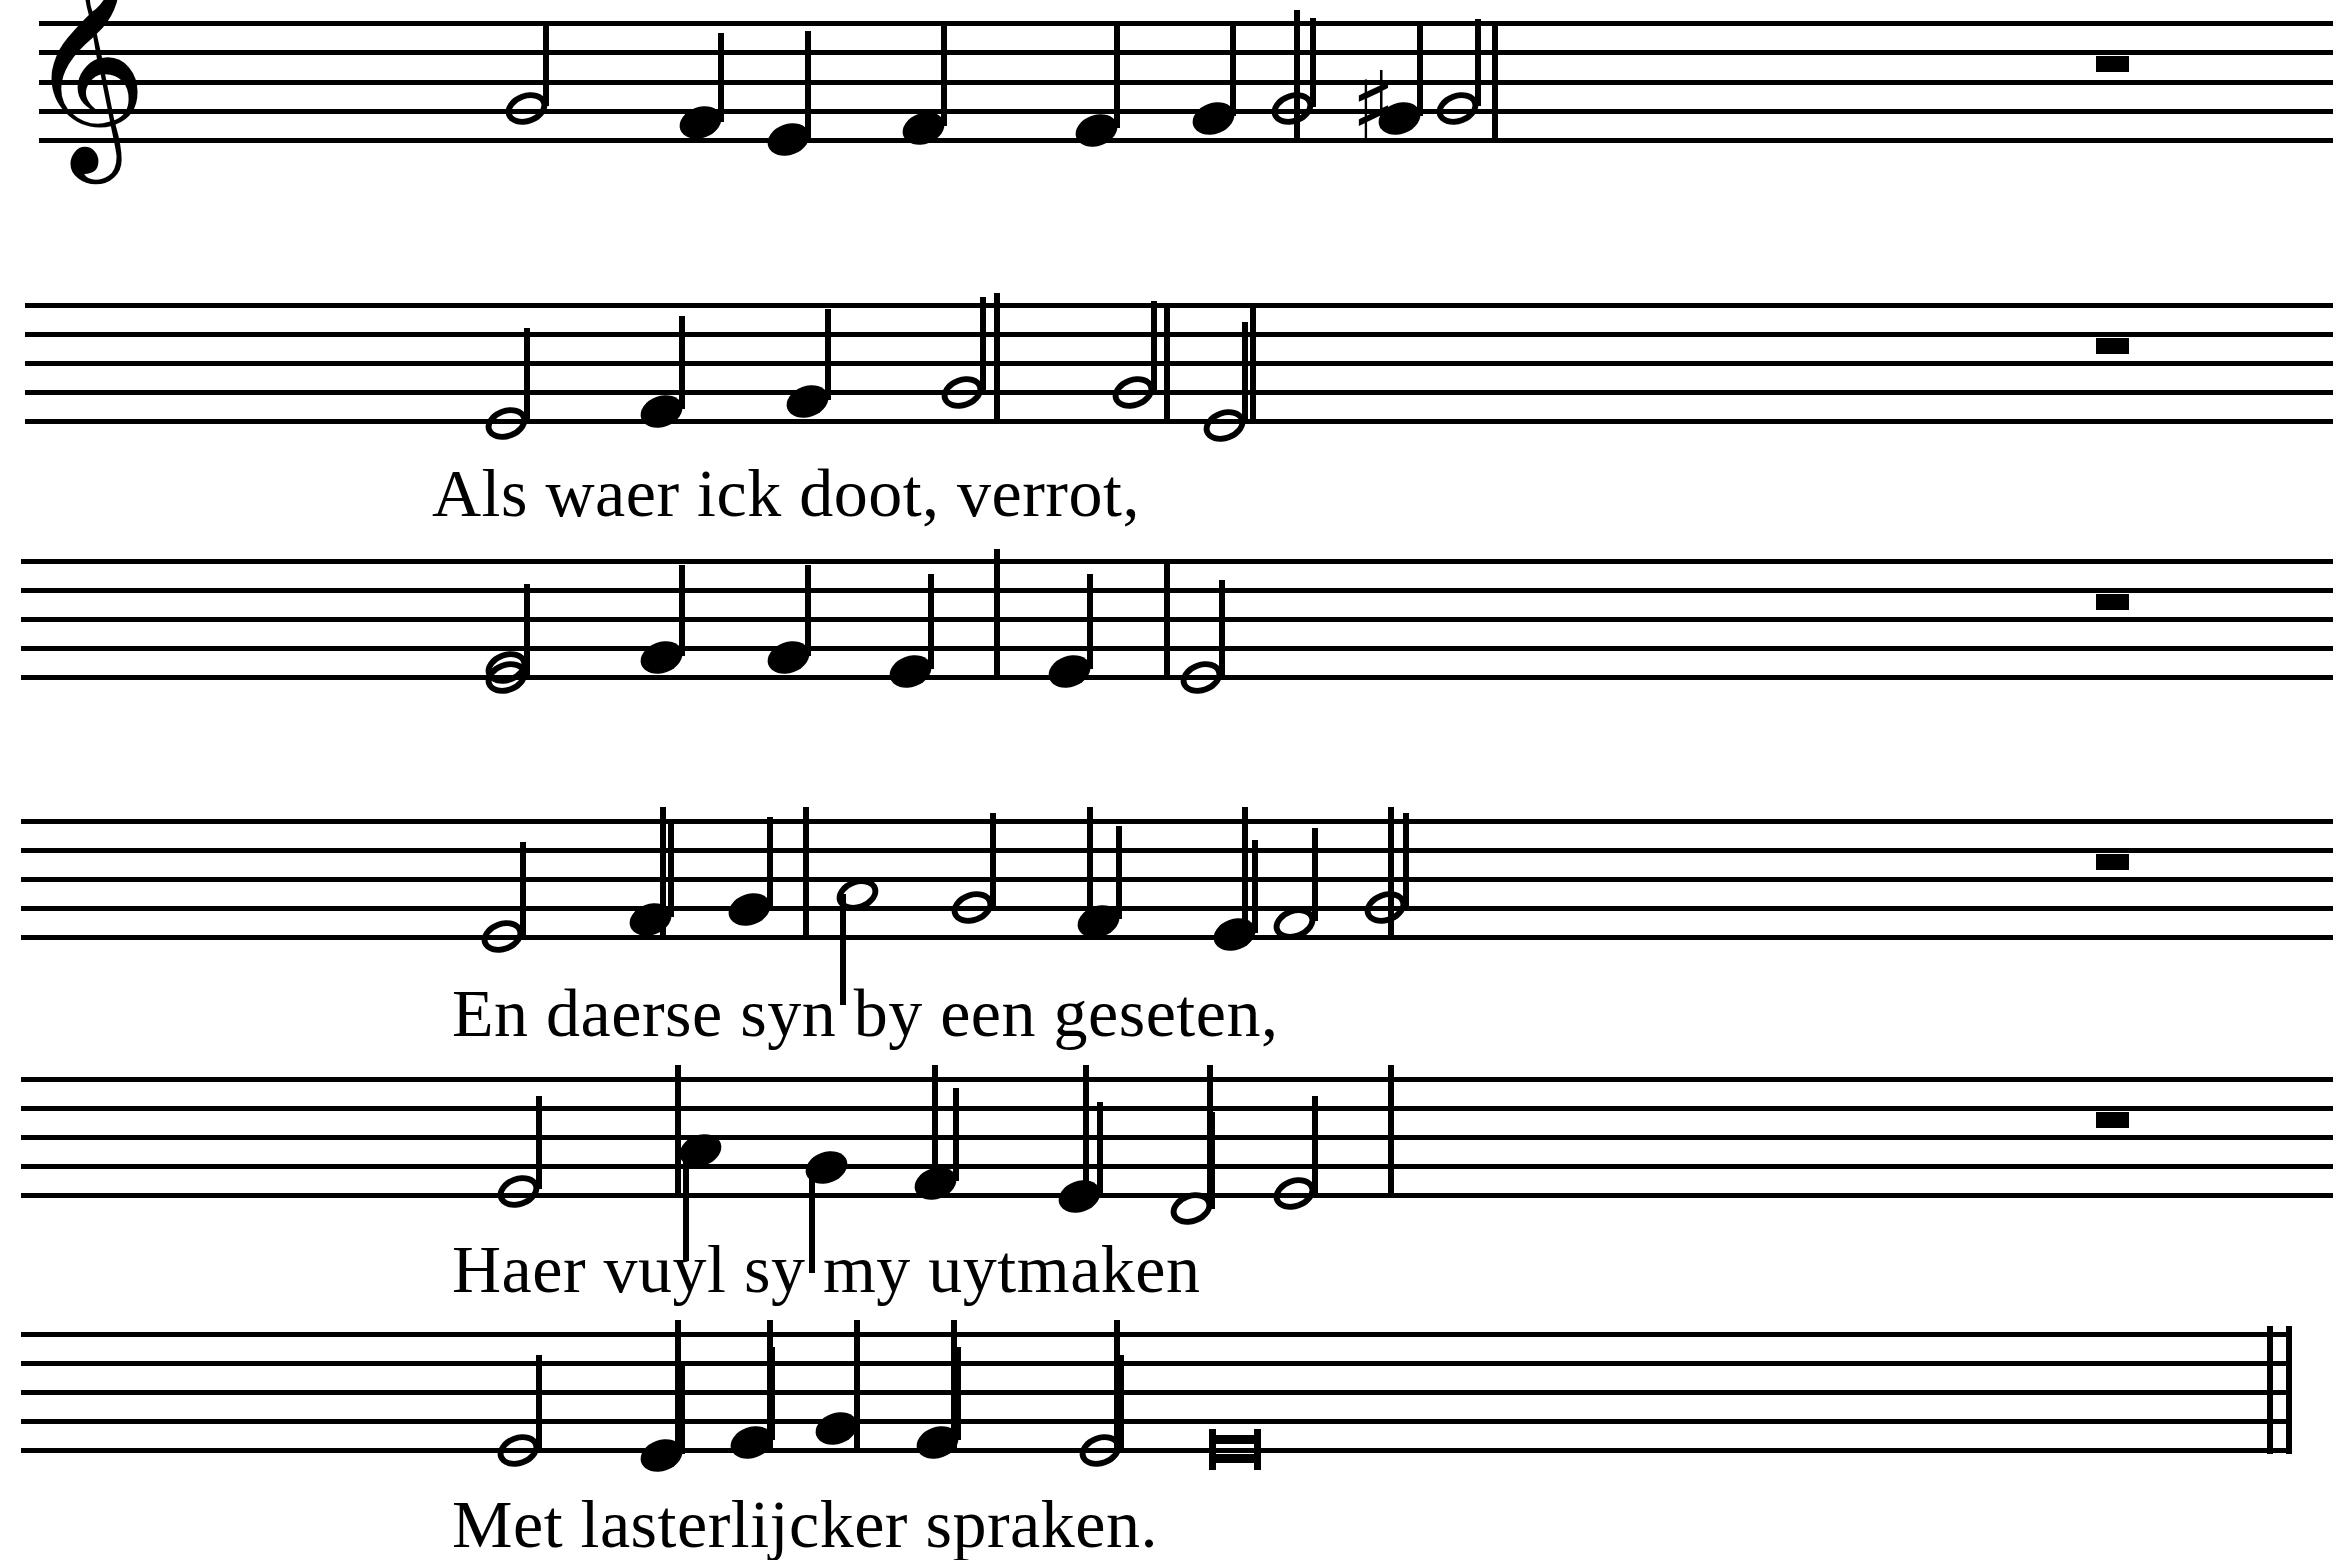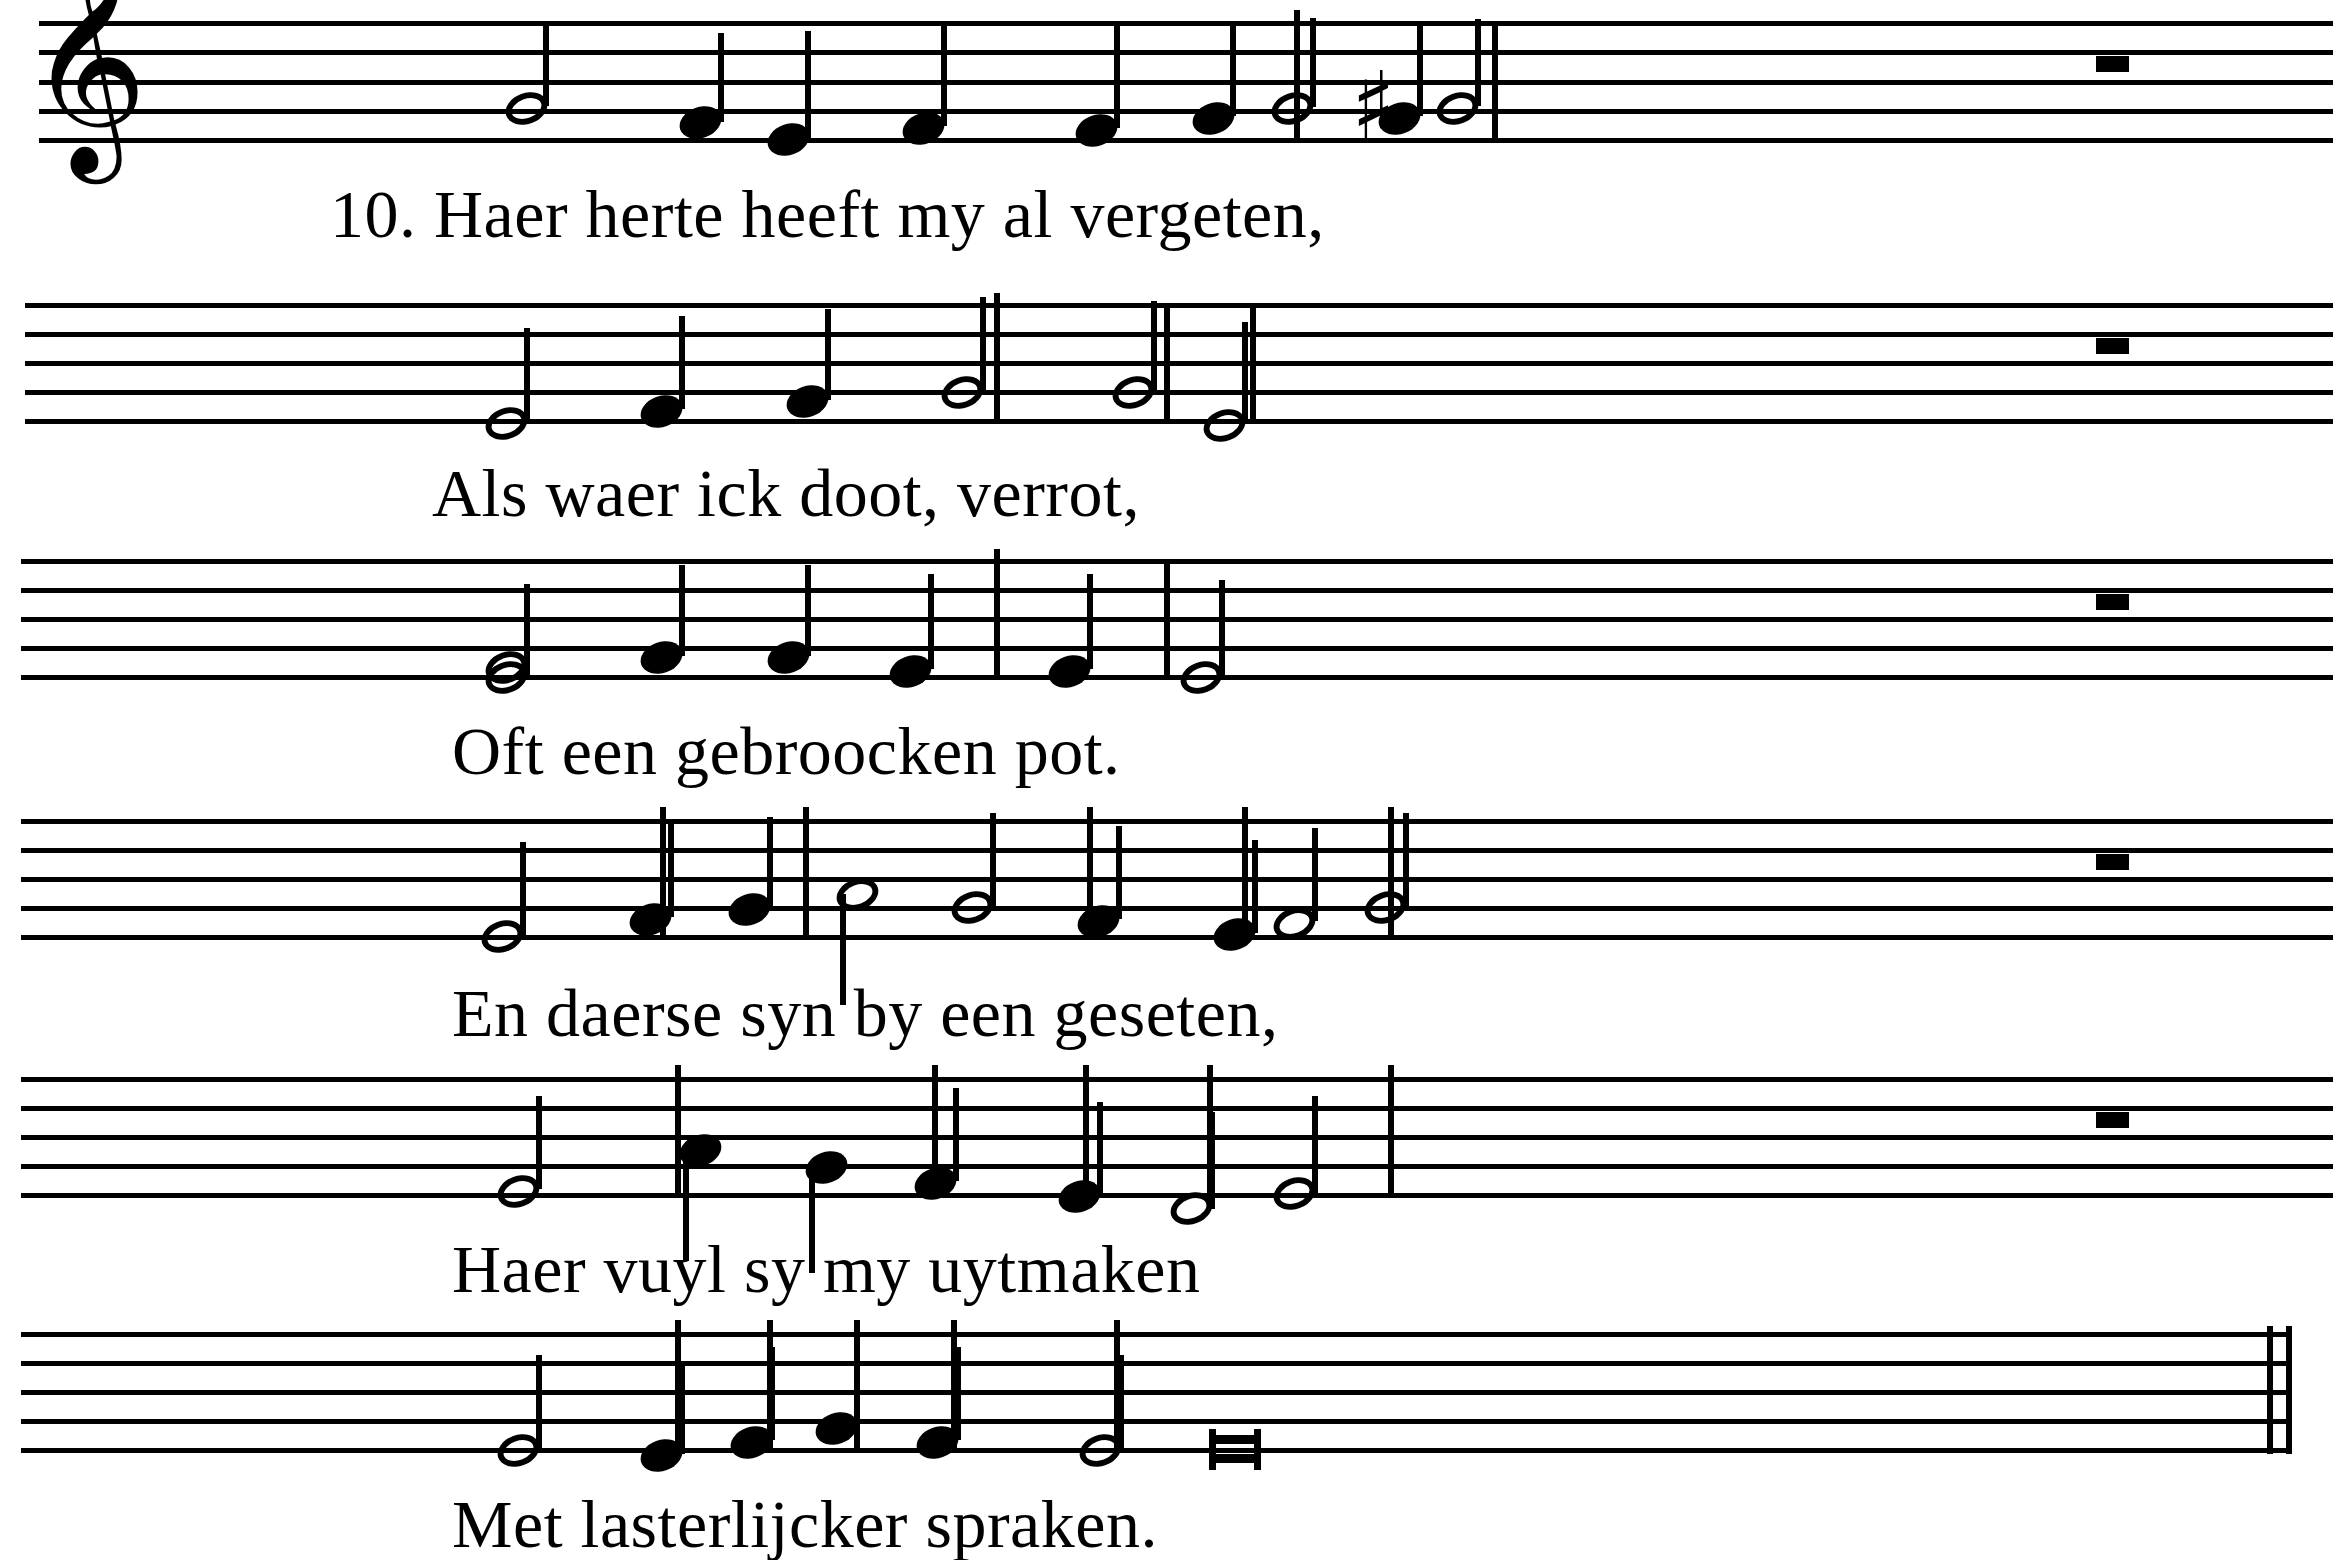--- a/index.html
+++ b/index.html
@@ -161,21 +161,20 @@
       <div class="notehead filled" style="left:1378px; top:103px;"></div>
       <div class="stem" style="left:1417px; top:21.3px; height:95px;"></div>
     </div>
     <div class="note">
       <div class="notehead open" style="left:1436px; top:93px;"></div>
       <div class="stem" style="left:1475px; top:19.4px; height:87px;"></div>
     </div>
 
     <div class="rest" style="left:2096px; top:56px;"></div>
 
-    <div class="lyric" style="left:330px; top:175px;">10. Haer herte heeft my al vergeten,</div>
   </div>
 
   <div class="system" style="position:absolute; left:0; top:264px; height:254px;">
     <div class="staff-lines">
       <div class="staff-line" style="left:25px; right:7.8px; top:39px;"></div>
       <div class="staff-line" style="left:25px; right:7.8px; top:68px;"></div>
       <div class="staff-line" style="left:25px; right:7.8px; top:97px;"></div>
       <div class="staff-line" style="left:25px; right:7.8px; top:126px;"></div>
       <div class="staff-line" style="left:25px; right:7.8px; top:155px;"></div>
     </div>
@@ -250,21 +249,20 @@
       <div class="notehead filled" style="left:1048px; top:138px;"></div>
       <div class="stem" style="left:1087px; top:56px; height:95px;"></div>
     </div>
     <div class="note">
       <div class="notehead open" style="left:1180px; top:144px;"></div>
       <div class="stem" style="left:1219px; top:62px; height:97px;"></div>
     </div>
 
     <div class="rest" style="left:2096px; top:76px;"></div>
 
-    <div class="lyric" style="left:452px; top:194px;">Oft een gebroocken pot.</div>
   </div>
 
   <div class="system" style="position:absolute; left:0; top:772px; height:260px;">
     <div class="staff-lines">
       <div class="staff-line" style="left:21.3px; right:7.8px; top:47px;"></div>
       <div class="staff-line" style="left:21.3px; right:7.8px; top:76px;"></div>
       <div class="staff-line" style="left:21.3px; right:7.8px; top:105px;"></div>
       <div class="staff-line" style="left:21.3px; right:7.8px; top:134px;"></div>
       <div class="staff-line" style="left:21.3px; right:7.8px; top:163px;"></div>
     </div>

